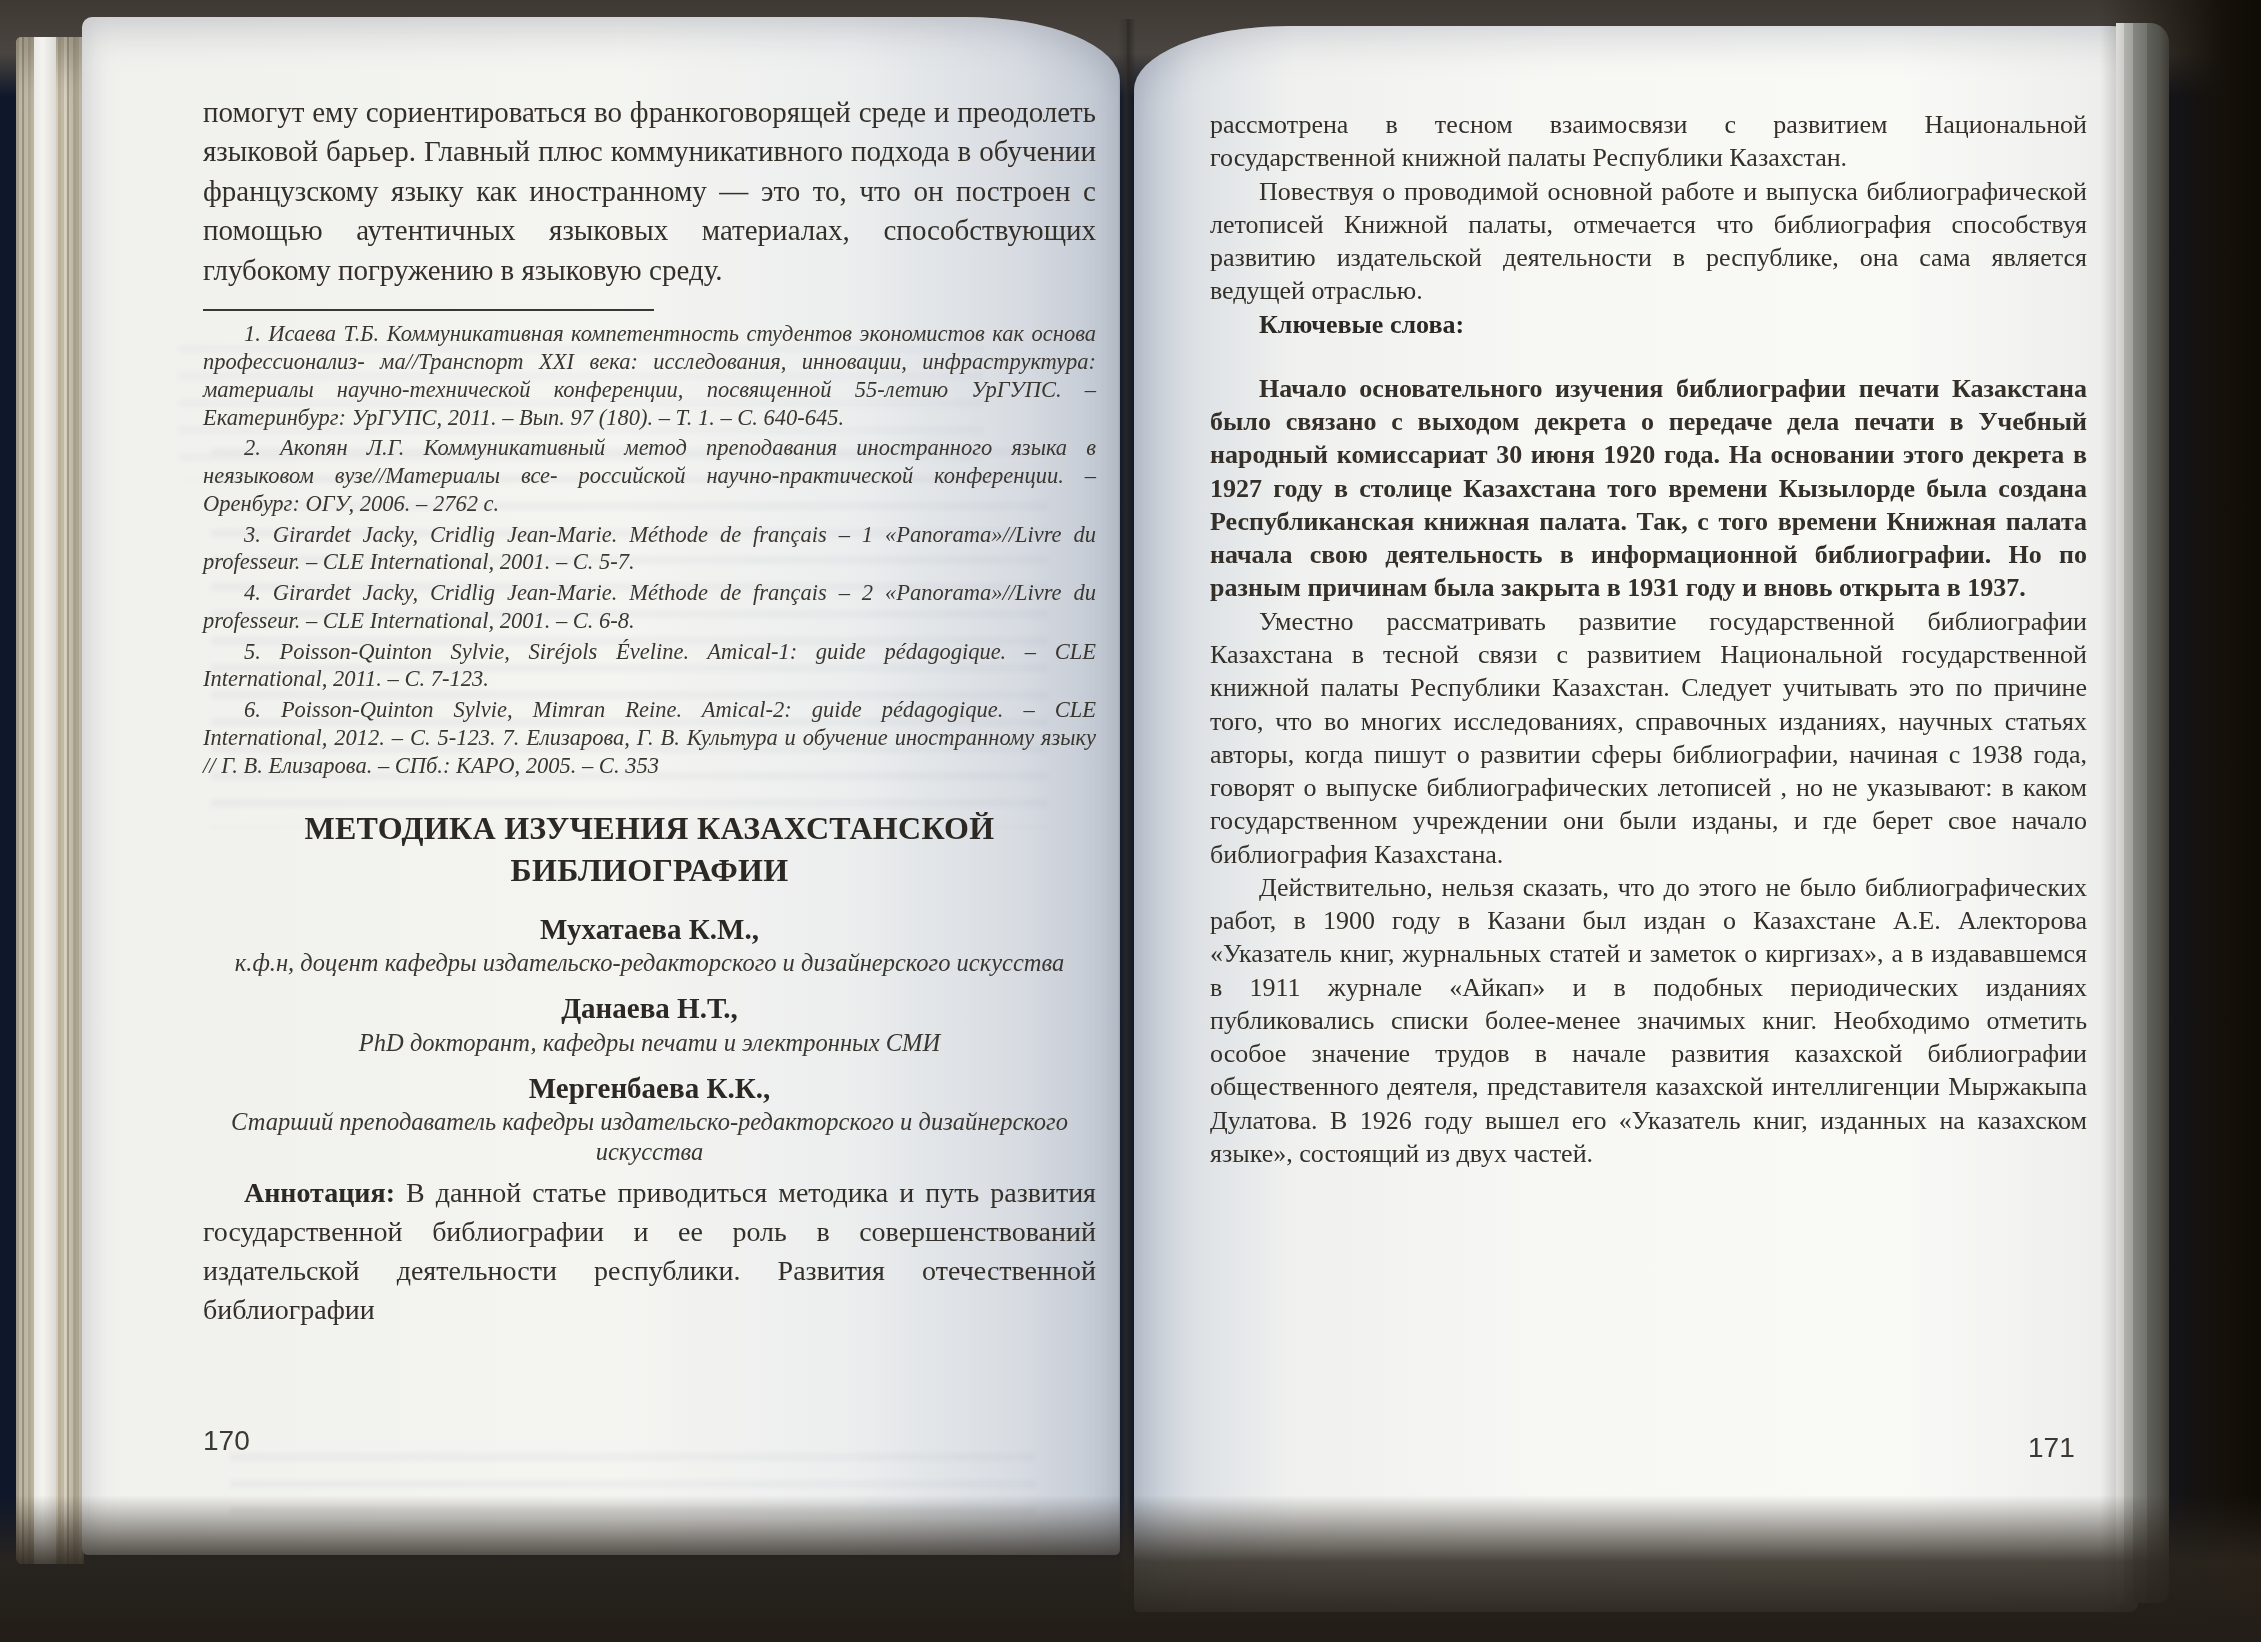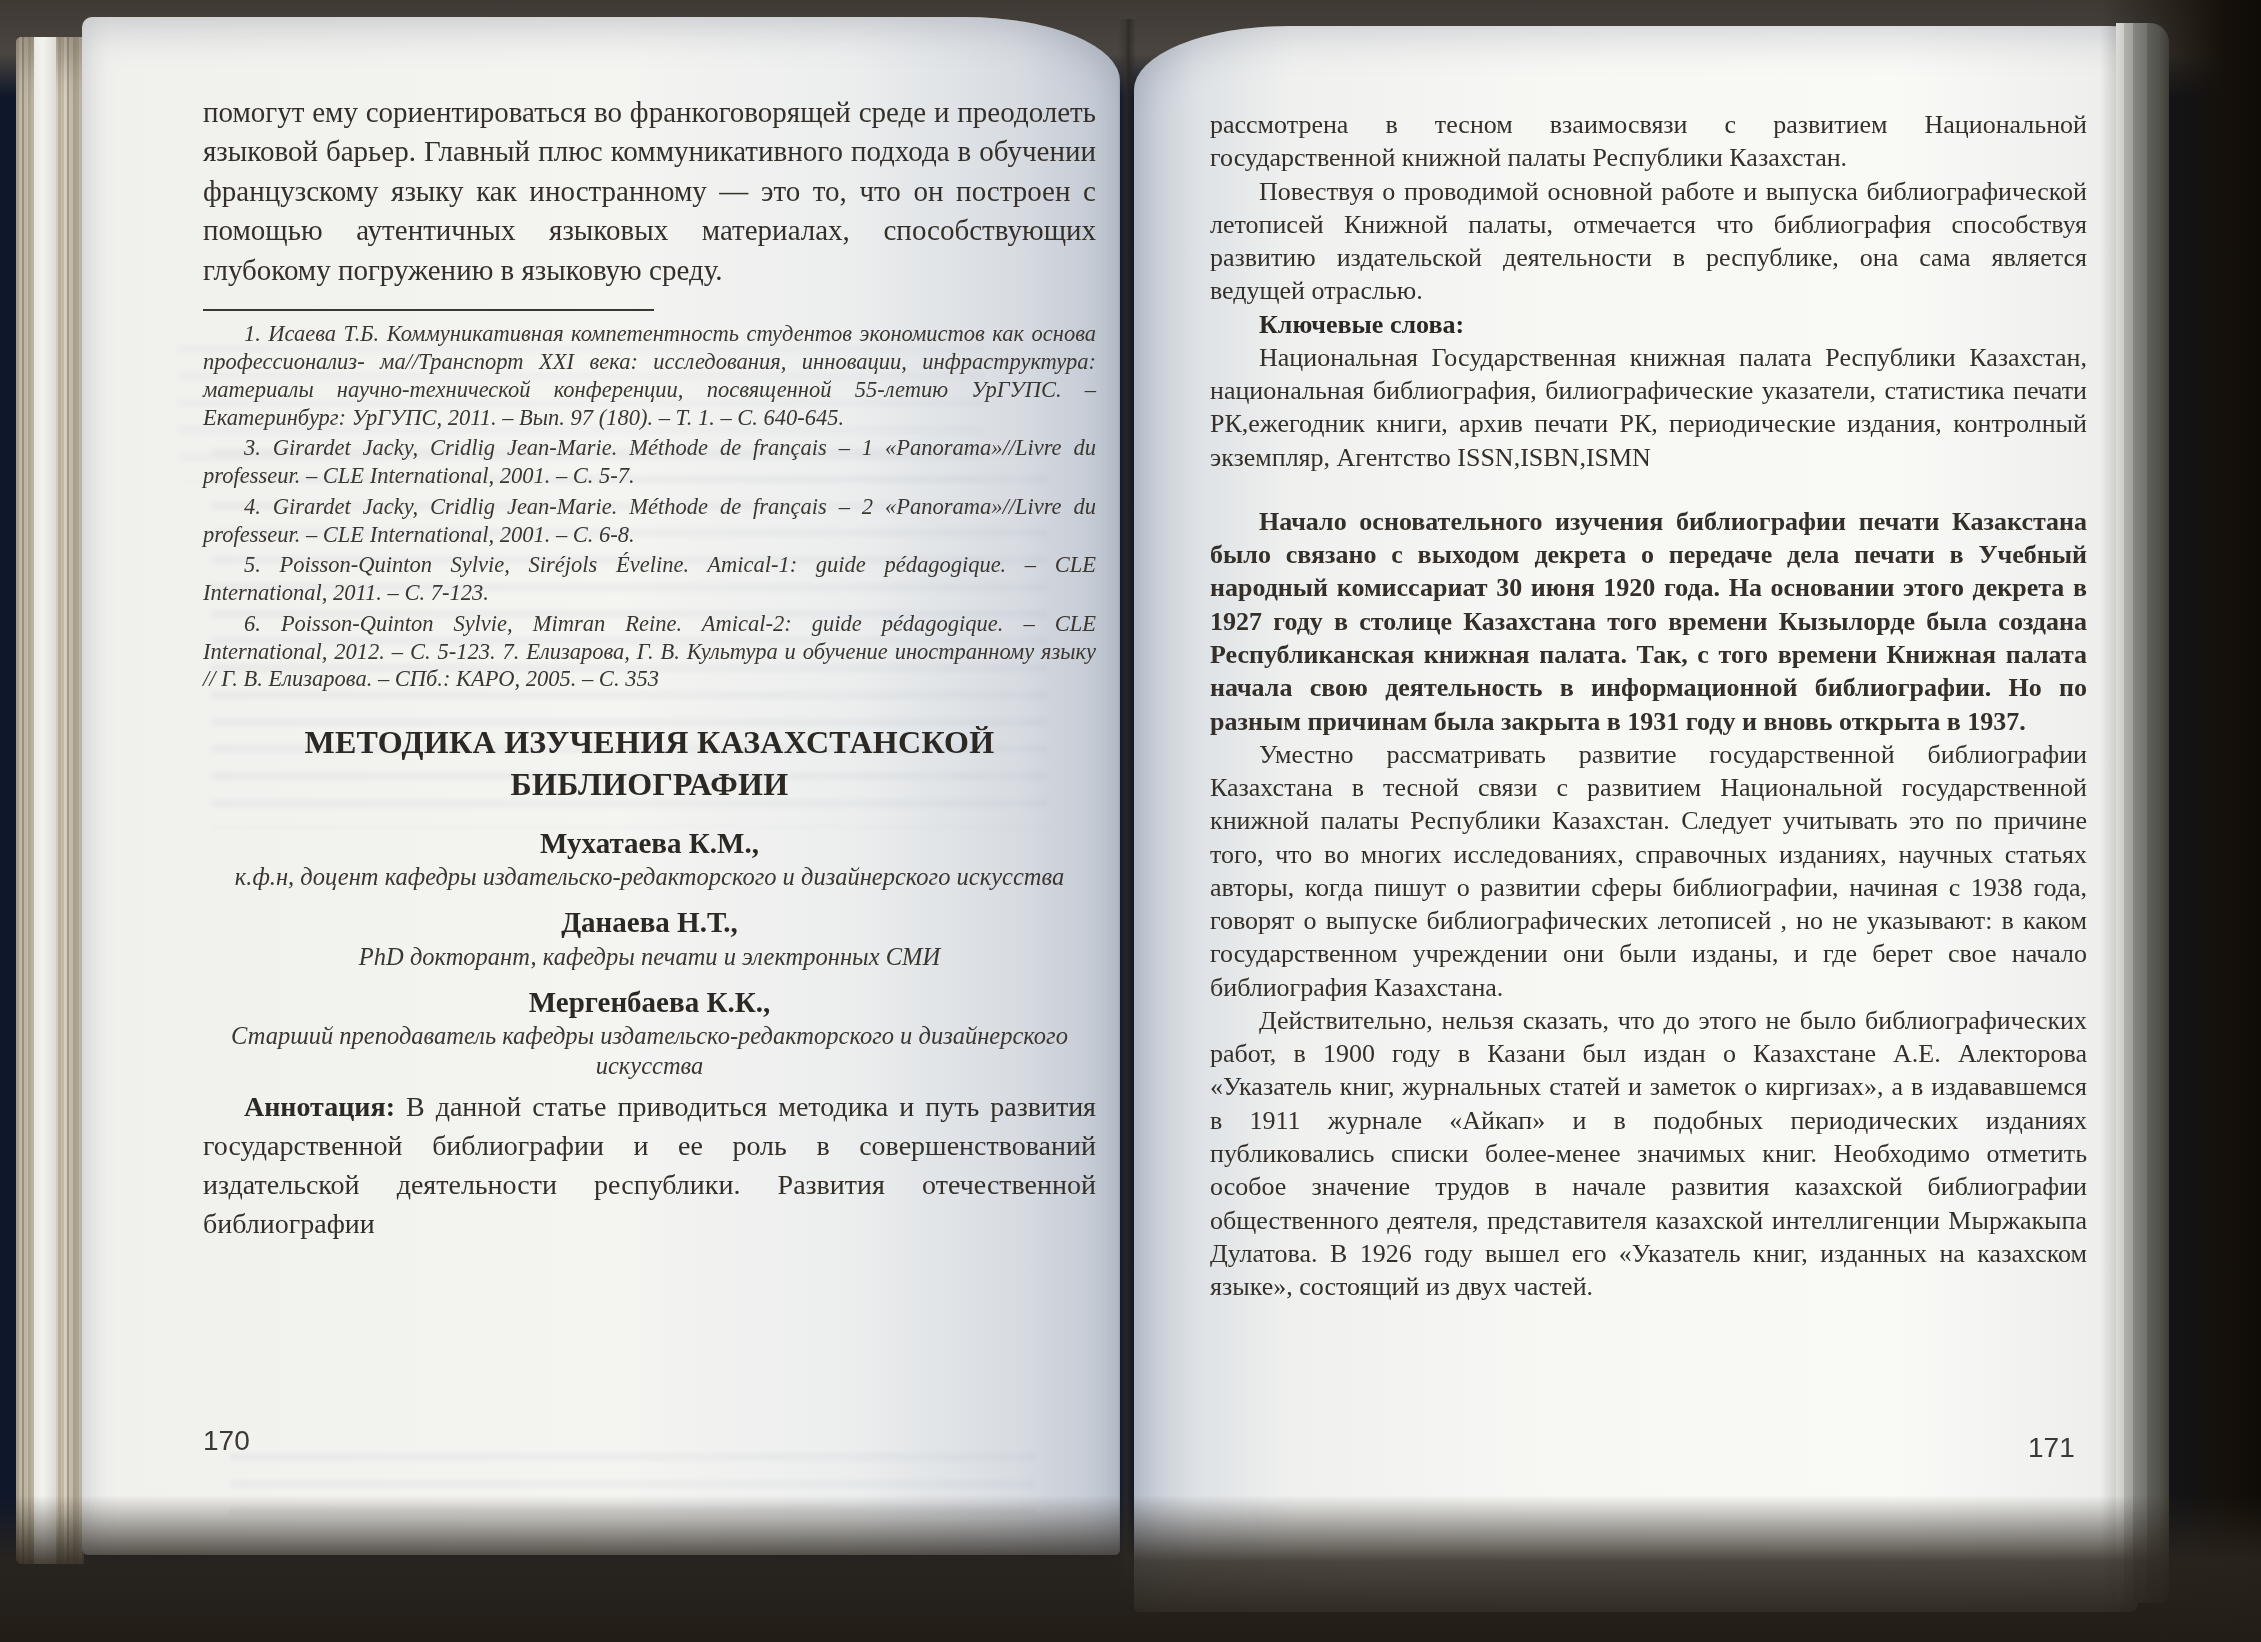--- a/index.html
+++ b/index.html
@@ -94,20 +94,21 @@
     <div class="ghost g1"></div>
     <div class="ghost g2"></div>
 
     <div class="lp-content">
       <p class="lp-intro">помогут ему сориентироваться во франкоговорящей среде и преодолеть языковой барьер. Главный плюс коммуникативного подхода в обучении французскому языку как иностранному — это то, что он построен с помощью аутентичных языковых материалах, способствующих глубокому погружению в языковую среду.</p>
 
       <div class="fn-rule"></div>
 
       <div class="footnotes">
         <p>1. Исаева Т.Б. Коммуникативная компетентность студентов экономистов как основа профессионализ- ма//Транспорт XXI века: исследования, инновации, инфраструктура: материалы научно-технической конференции, посвященной 55-летию УрГУПС. – Екатеринбург: УрГУПС, 2011. – Вып. 97 (180). – Т. 1. – С. 640-645.</p>
+        <p>2. Акопян Л.Г. Коммуникативный метод преподавания иностранного языка в неязыковом вузе//Материалы все- российской научно-практической конференции. – Оренбург: ОГУ, 2006. – 2762 с.</p>
         <p>3. Girardet Jacky, Cridlig Jean-Marie. Méthode de français – 1 «Panorama»//Livre du professeur. – CLE International, 2001. – С. 5-7.</p>
         <p>4. Girardet Jacky, Cridlig Jean-Marie. Méthode de français – 2 «Panorama»//Livre du professeur. – CLE International, 2001. – С. 6-8.</p>
         <p>5. Poisson-Quinton Sylvie, Siréjols Éveline. Amical-1: guide pédagogique. – CLE International, 2011. – С. 7-123.</p>
         <p>6. Poisson-Quinton Sylvie, Mimran Reine. Amical-2: guide pédagogique. – CLE International, 2012. – С. 5-123. 7. Елизарова, Г. В. Культура и обучение иностранному языку // Г. В. Елизарова. – СПб.: КАРО, 2005. – С. 353</p>
       </div>
 
       <h1 class="lp-title">МЕТОДИКА ИЗУЧЕНИЯ КАЗАХСТАНСКОЙ БИБЛИОГРАФИИ</h1>
 
       <div>
         <p class="author-name">Мухатаева К.М.,</p>
@@ -124,21 +125,20 @@
     <div class="page-num pn-left">170</div>
   </div>
 
   <div class="gutter"></div>
 
   <div class="page right-page">
     <div class="rp-content">
       <p class="rp-p">рассмотрена в тесном взаимосвязи с развитием Национальной государственной книжной палаты Республики Казахстан.</p>
       <p class="rp-p indent">Повествуя о проводимой основной работе и выпуска библиографической летописей Книжной палаты, отмечается что библиография способствуя развитию издательской деятельности в республике, она сама является ведущей отраслью.</p>
       <p class="rp-p indent bold">Ключевые слова:</p>
-      <p class="rp-p indent">Национальная Государственная книжная палата Республики Казахстан, национальная библиография, билиографические указатели, статистика печати РК,ежегодник книги, архив печати РК, периодические издания, контролный экземпляр, Агентство ISSN,ISBN,ISMN</p>
       <p class="rp-p indent gap">Начало основательного изучения библиографии печати Казакстана было связано с выходом декрета о передаче дела печати в Учебный народный комиссариат 30 июня 1920 года. На основании этого декрета в 1927 году в столице Казахстана того времени Кызылорде была создана Республиканская книжная палата. Так, с того времени Книжная палата начала свою деятельность в информационной библиографии. Но по разным причинам была закрыта в 1931 году и вновь открыта в 1937.</p>
       <p class="rp-p indent">Уместно рассматривать развитие государственной библиографии Казахстана в тесной связи с развитием Национальной государственной книжной палаты Республики Казахстан. Следует учитывать это по причине того, что во многих исследованиях, справочных изданиях, научных статьях авторы, когда пишут о развитии сферы библиографии, начиная с 1938 года, говорят о выпуске библиографических летописей , но не указывают: в каком государственном учреждении они были изданы, и где берет свое начало библиография Казахстана.</p>
       <p class="rp-p indent">Действительно, нельзя сказать, что до этого не было библиографических работ, в 1900 году в Казани был издан о Казахстане А.Е. Алекторова «Указатель книг, журнальных статей и заметок о киргизах», а в издававшемся в 1911 журнале «Айкап» и в подобных периодических изданиях публиковались списки более-менее значимых книг. Необходимо отметить особое значение трудов в начале развития казахской библиографии общественного деятеля, представителя казахской интеллигенции Мыржакыпа Дулатова. В 1926 году вышел его «Указатель книг, изданных на казахском языке», состоящий из двух частей.</p>
     </div>
 
     <div class="page-num pn-right">171</div>
   </div>
 
   <div class="edge-stack-right"></div>
   <div class="bg-right"></div>

